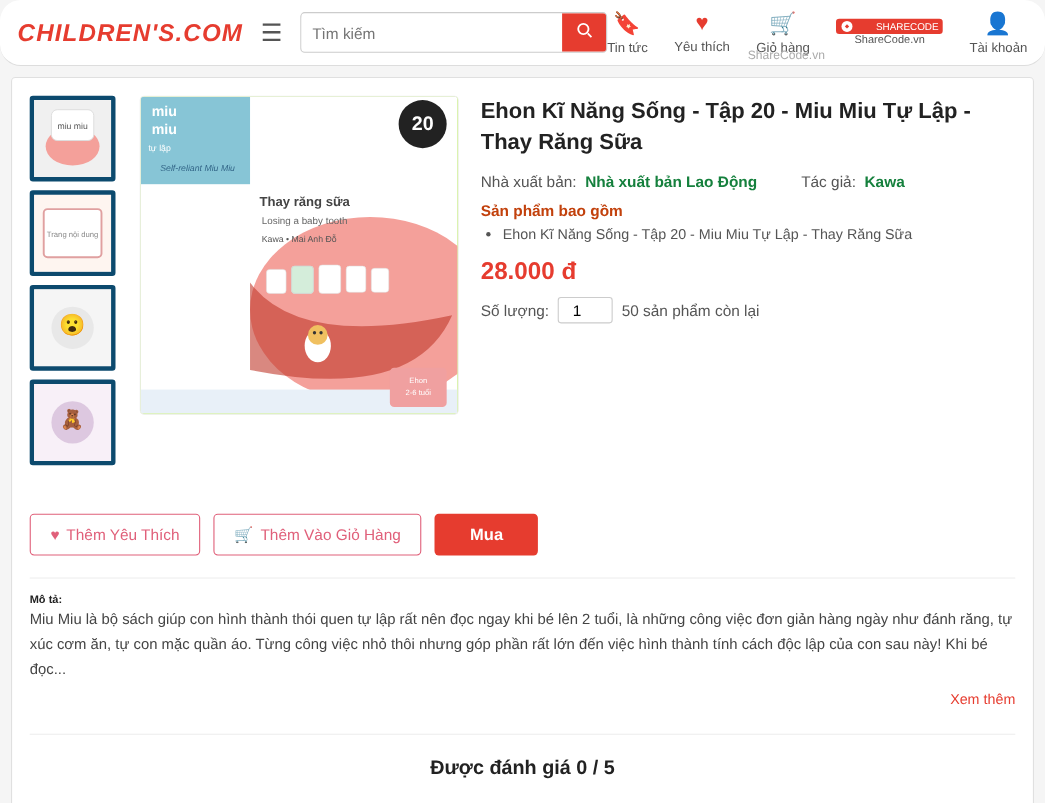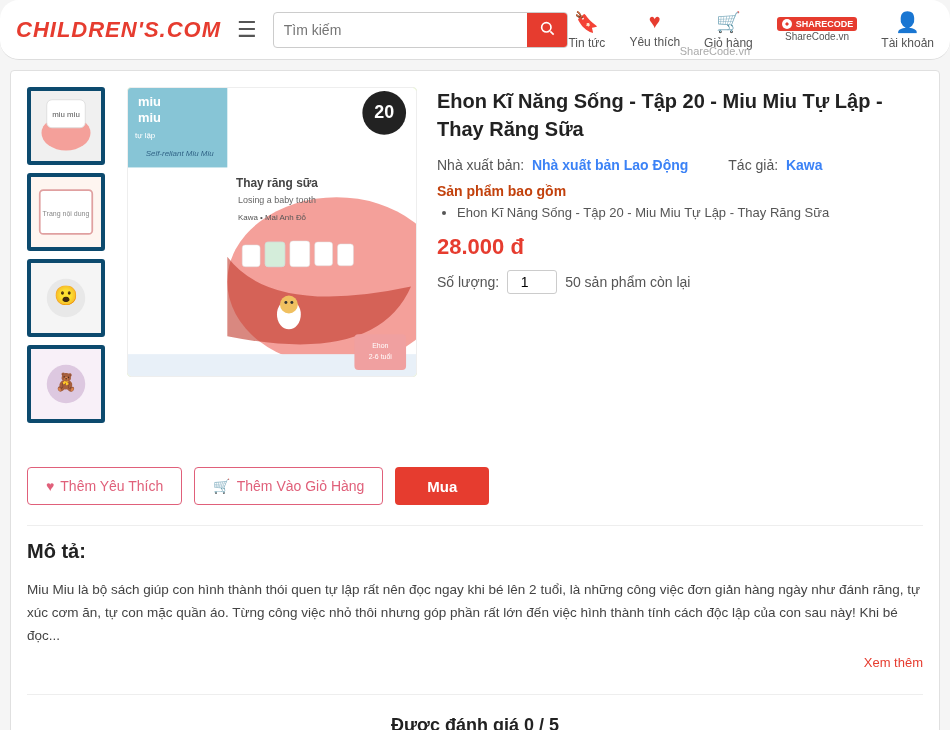--- a/index.html
+++ b/index.html
@@ -86,25 +86,25 @@
       flex-direction: column;
       align-items: center;
       font-size: 11px;
       color: #555;
     }
     .sharecode-logo-badge {
       background: #e63c2f;
       color: white;
       border-radius: 3px;
       font-size: 10px;
-      font-weight: bold;
+      font-weight: normal;
       padding: 1px 4px;
       display: flex;
       align-items: center;
-      gap: 3px;
+      gap: 20px;
     }
 
     
     .main {
       background: #fff;
       margin: 10px;
       padding: 16px;
       border-radius: 4px;
       border: 1px solid #e0e0e0;
     }
@@ -157,21 +157,21 @@
       margin-bottom: 14px;
       line-height: 1.4;
     }
     .info-row {
       display: flex;
       gap: 40px;
       margin-bottom: 6px;
       font-size: 14px;
       color: #555;
     }
-    .info-row span b { color: #3b82f6; }
+    .info-row span b { color: #15803d; }
     .includes-label {
       font-size: 14px;
       font-weight: 700;
       color: #c2410c;
       margin-top: 10px;
       margin-bottom: 6px;
     }
     .includes-list {
       margin-left: 20px;
       font-size: 13px;
@@ -245,22 +245,22 @@
 
     
     .description-section {
       margin-top: 20px;
       border-top: 1px solid #eee;
       padding-top: 14px;
     }
     .description-label {
       font-weight: 700;
       color: #222;
-      margin-bottom: 16px;
-      font-size: 20px;
+      margin-bottom: 1px;
+      font-size: 10px;
     }
     .description-text {
       font-size: 13.5px;
       color: #444;
       line-height: 1.7;
     }
     .see-more {
       text-align: right;
       margin-top: 6px;
     }

